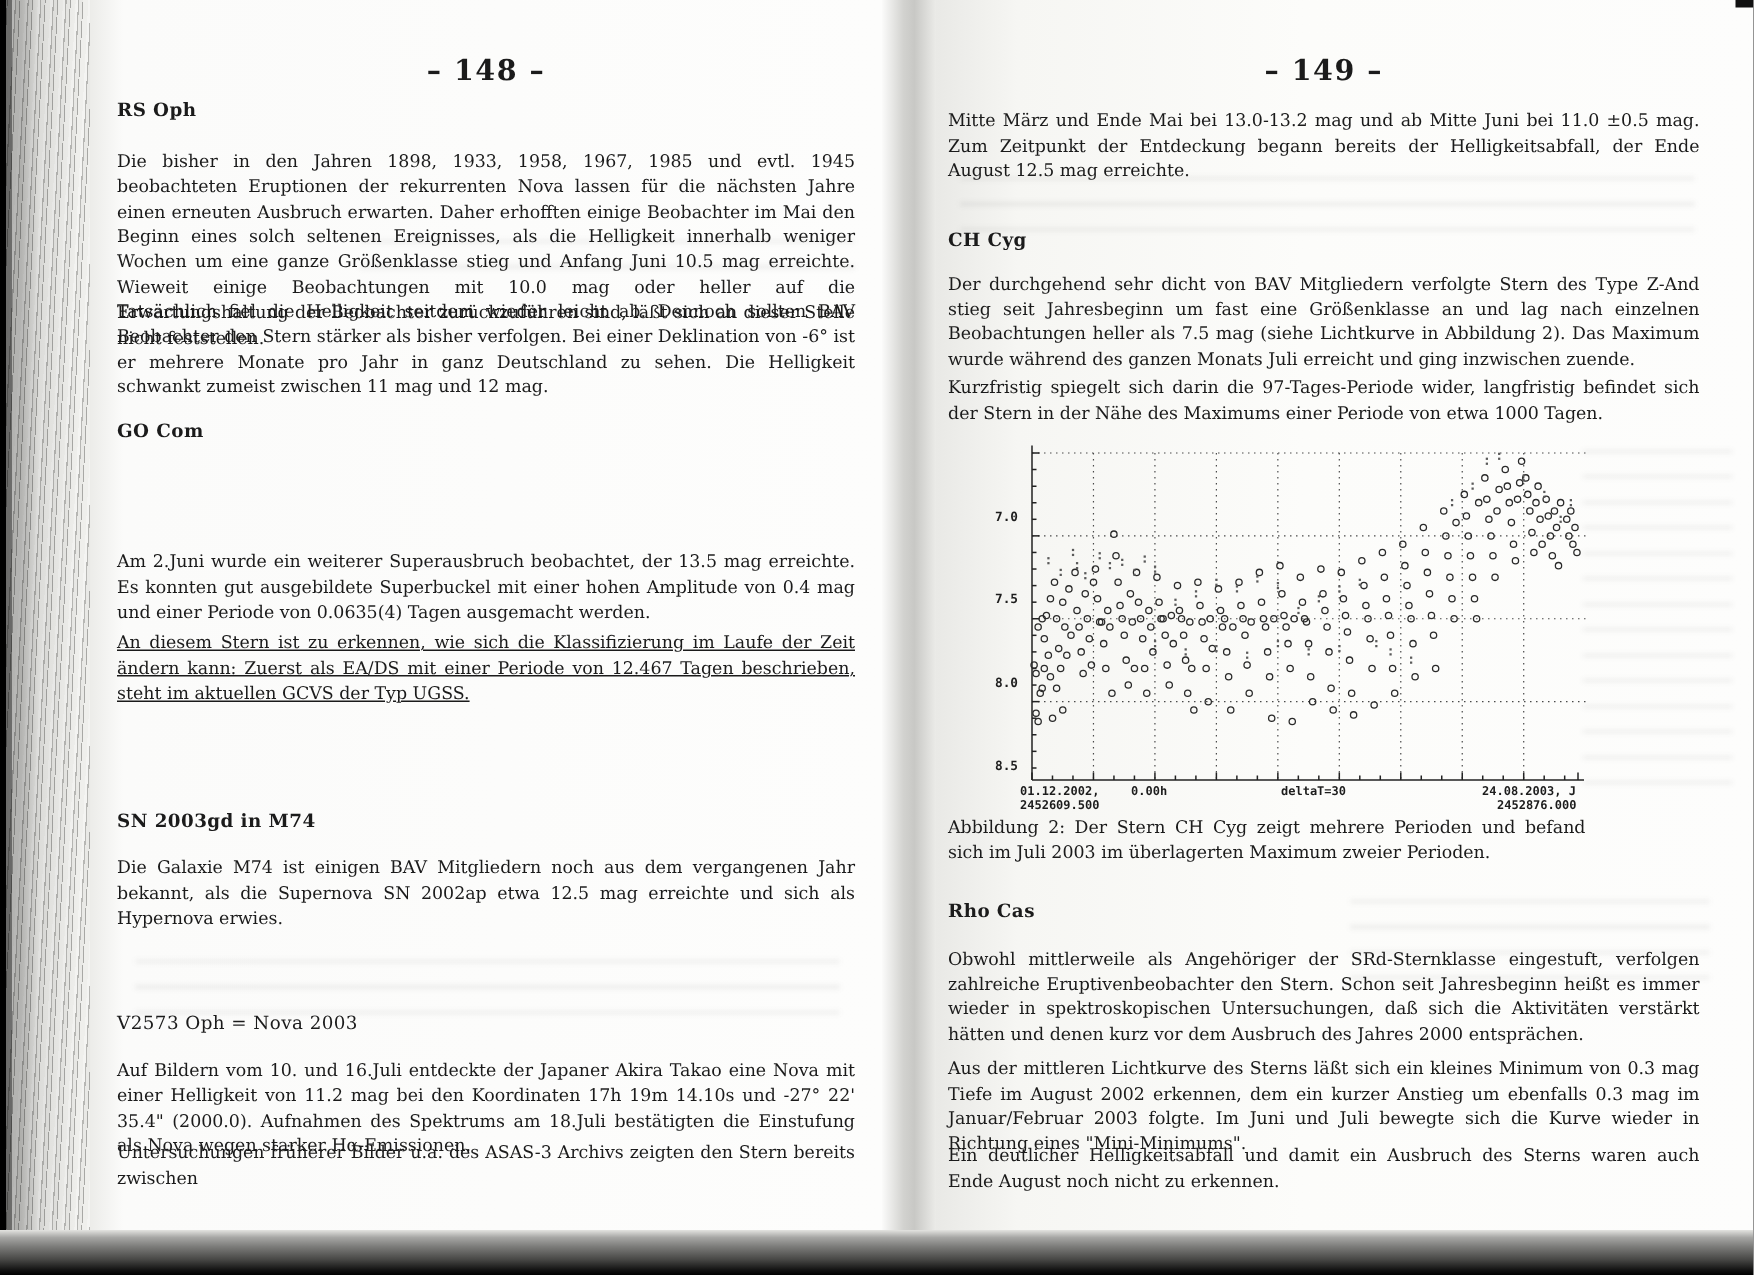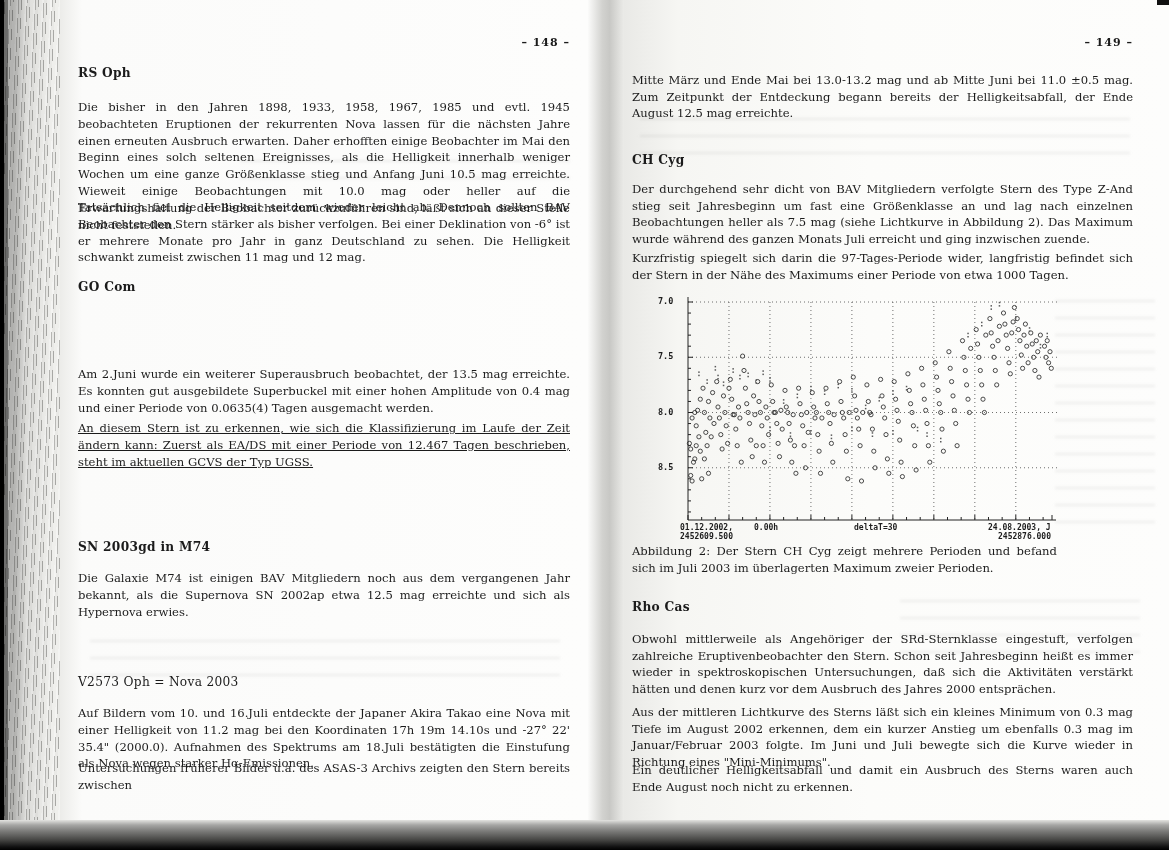--- a/index.html
+++ b/index.html
@@ -14,38 +14,38 @@
     background:linear-gradient(90deg,#ecece9 0,#fbfbfa 22px,#fdfdfc 100%);}
   .gutter{position:absolute;left:588px;top:0;width:36px;height:850px;
     background:linear-gradient(90deg,#fbfbfa 0,#d2d2cf 40%,#c8c8c5 60%,#ebebe8 100%);}
   .page-right{position:absolute;left:624px;top:0;width:545px;height:850px;
     background:linear-gradient(90deg,#e9e9e6 0,#f6f6f3 10%,#fcfcfa 45%,#fdfdfc 100%);}
   .bottom-band{position:absolute;left:0;top:820px;width:1169px;height:30px;
     background:linear-gradient(180deg,#e3e3e0 0px,#a6a6a4 5px,#7c7c7a 11px,#454543 20px,#101010 27px,#000 30px);}
   .corner-notch{position:absolute;right:0;top:0;width:12px;height:5px;background:#111;}
   
   .blk{position:absolute;}
-  .pagenum{font-weight:bold;font-size:11px;letter-spacing:1px;text-align:right;}
+  .pagenum{font-weight:bold;font-size:19px;letter-spacing:1px;text-align:center;}
   .head{font-weight:bold;font-size:12.2px;letter-spacing:.3px;}
   .head.light{font-weight:normal;}
   .para{font-size:11.6px;line-height:16.8px;text-align:justify;}
   .para.rp{line-height:16.5px;}
   .caption{font-size:11.6px;line-height:17px;text-align:justify;}
   
   .smudge{position:absolute;background:repeating-linear-gradient(180deg,rgba(70,70,70,.09) 0 2px,rgba(0,0,0,0) 2px 17px);
           filter:blur(1.6px);pointer-events:none;}
   
   .chart-box{position:absolute;left:658px;top:287px;width:440px;height:270px;}
   .chart-box svg{position:absolute;left:20px;top:6px;}
   .grid{stroke:#4a4a4a;stroke-width:.8;stroke-dasharray:1 3;fill:none;}
   .axis{stroke:#222;stroke-width:1;fill:none;}
   .pt{stroke:#2a2a2a;stroke-width:.85;fill:none;}
   .upt{fill:#5a5a5a;}
-  .ylab{position:absolute;left:0;width:26px;text-align:left;
-        font-family:"DejaVu Sans Mono","Liberation Mono",monospace;font-weight:bold;font-size:8.5px;color:#1d1d1d;}
+  .ylab{position:absolute;left:0;width:26px;text-align:center;
+        font-family:"DejaVu Sans Mono","Liberation Mono",monospace;font-weight:bold;font-size:8.5px;color:#1d1d1d;margin-top:44px;}
   .xlab{position:absolute;font-family:"DejaVu Sans Mono","Liberation Mono",monospace;
         font-weight:bold;font-size:8px;color:#1d1d1d;white-space:nowrap;}
 </style>
 </head>
 <body>
 
 <div class="sheet">
 
   <div class="binding"></div>
   <div class="page-left"></div>

